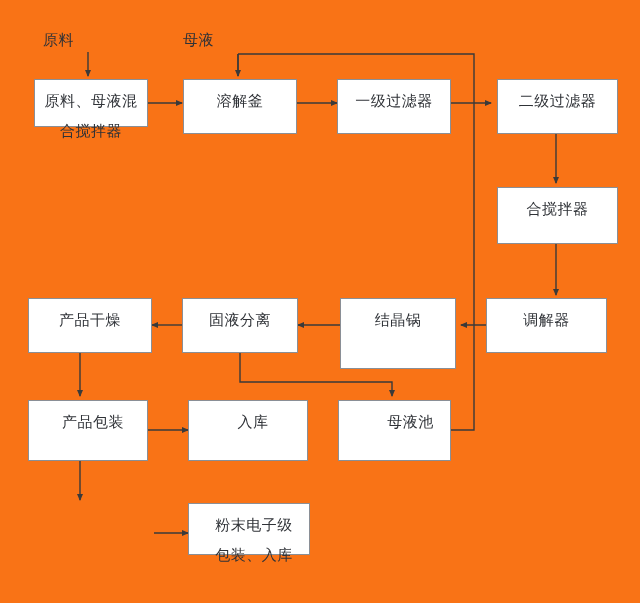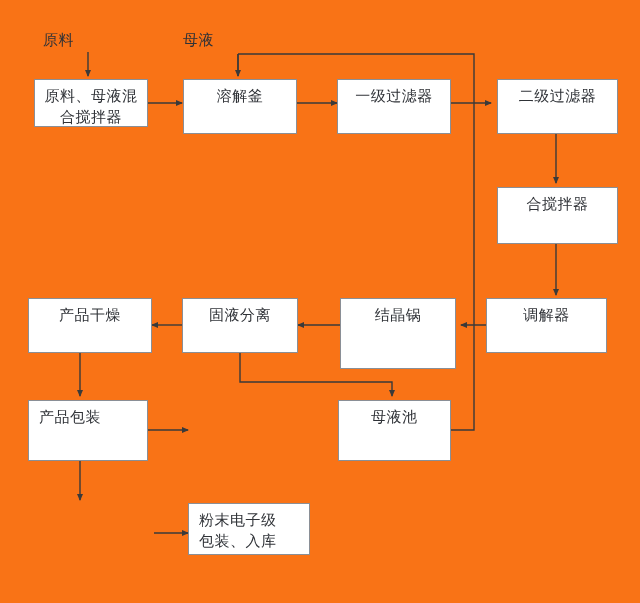--- a/index.html
+++ b/index.html
@@ -22,28 +22,28 @@
     height: 603px;
     pointer-events: none;
   }
   .node {
     position: absolute;
     box-sizing: border-box;
     border: 1px solid #8a8f96;
     background: #ffffff;
     color: #2f3237;
     font-size: 15px;
-    line-height: 21px;
+    line-height: 30px;
     text-align: center;
     padding-top: 6px;
     letter-spacing: 0.5px;
     white-space: pre-line;
   }
   .node.pad-left {
-    text-align: left;
+    text-align: center;
     padding-left: 10px;
   }
   .free-label {
     position: absolute;
     color: #2f3237;
     font-size: 15px;
     line-height: 18px;
     letter-spacing: 0.5px;
     white-space: nowrap;
   }
@@ -115,20 +115,21 @@
   <div class="node" style="left:28px; top:298px; width:124px; height:55px;">产品干燥</div>
 
   <div class="node" style="left:182px; top:298px; width:116px; height:55px;">固液分离</div>
 
   <div class="node" style="left:340px; top:298px; width:116px; height:71px;">结晶锅</div>
 
   <div class="node" style="left:486px; top:298px; width:121px; height:55px;">调解器</div>
 
   <div class="node pad-left" style="left:28px; top:400px; width:120px; height:61px;">产品包装</div>
 
+  <div class="node pad-left" style="left:188px; top:400px; width:120px; height:61px;">入库</div>
 
   <div class="node pad-left" style="left:338px; top:400px; width:113px; height:61px;padding-left:32px;">母液池</div>
 
 
   <div class="node pad-left" style="left:188px; top:503px; width:122px; height:52px;">粉末电子级
 包装、入库</div>
 
 </div>
 
 </body></html>

